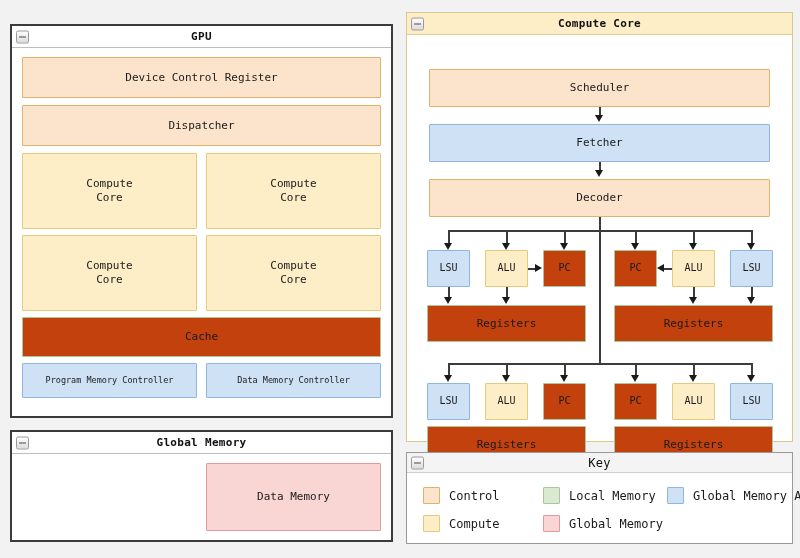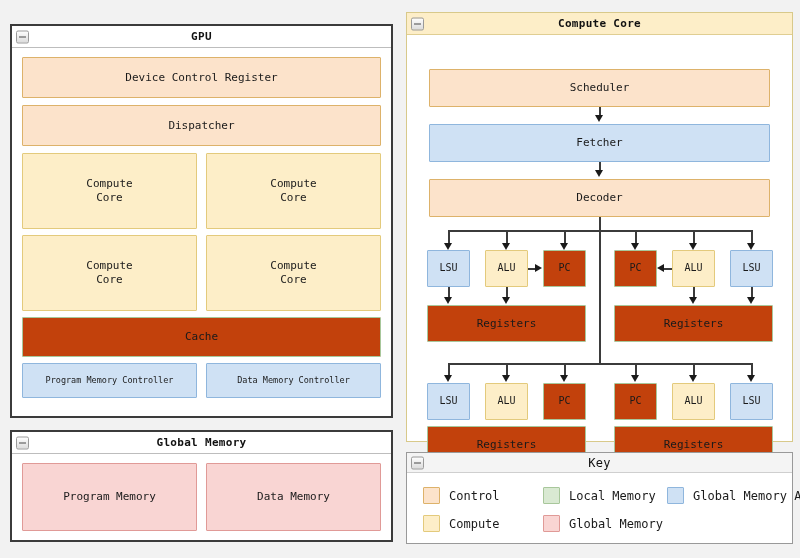--- a/index.html
+++ b/index.html
@@ -177,21 +177,20 @@
 </div>
 
 <div class="panel" style="left:10px; top:430px; width:383px; height:112px;">
   <div class="panel-header">
     <div class="collapse-btn">
       <div class="bar"></div>
     </div>
     <span class="panel-title">Global Memory</span>
   </div>
   <div class="panel-body" style="height:88px;">
-    <div class="blk c-global" style="left:10px; top:9px; width:175px; height:68px;">Program Memory</div>
     <div class="blk c-global" style="left:194px; top:9px; width:175px; height:68px;">Data Memory</div>
   </div>
 </div>
 
 <div class="panel cc" style="left:406px; top:12px; width:387px; height:430px;">
   <div class="panel-header">
     <div class="collapse-btn">
       <div class="bar"></div>
     </div>
     <span class="panel-title">Compute Core</span>

